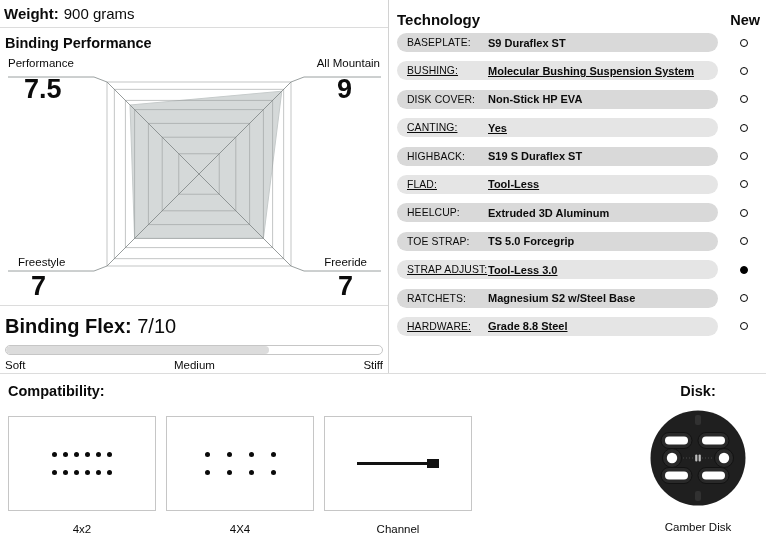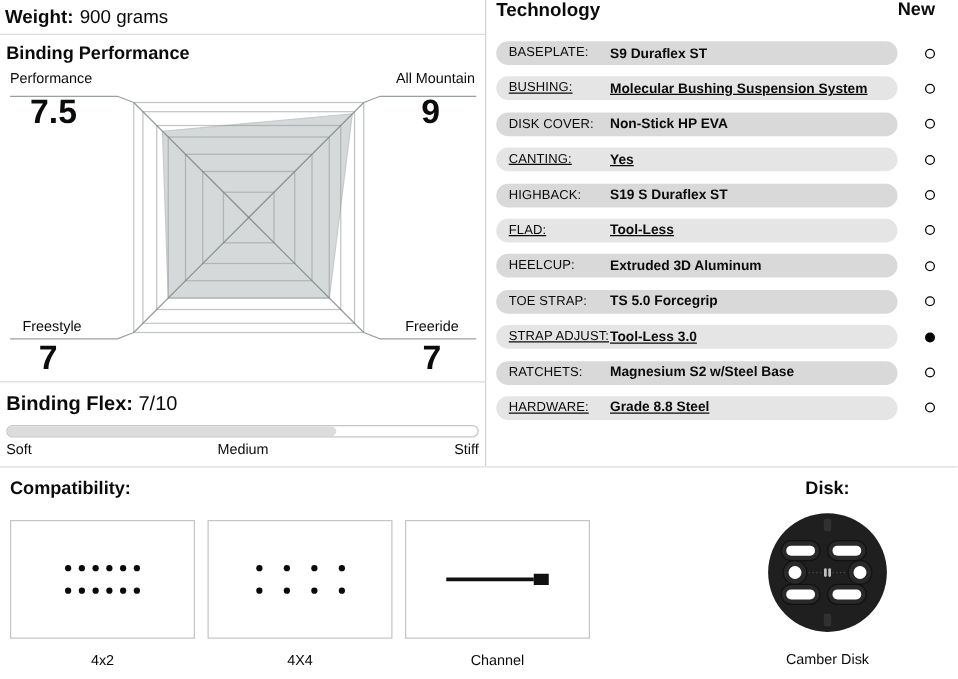--- a/index.html
+++ b/index.html
@@ -23,28 +23,28 @@
   .radar-svg { position:absolute; left:0; top:0; }
   .axis-label { position:absolute; font-size:11.5px; white-space:nowrap; }
   .axis-value { position:absolute; font-size:27px; font-weight:bold; line-height:27px; white-space:nowrap; }
   .pos-tl-l { top:29px; left:8px; }   .pos-tl-v { top:48px; left:24px; }
   .pos-tr-l { top:29px; right:8px; }  .pos-tr-v { top:48px; right:36px; }
   .pos-bl-l { top:228px; left:18px; } .pos-bl-v { top:245px; left:31px; }
   .pos-br-l { top:228px; right:21px; }.pos-br-v { top:245px; right:35px; }
 
   
   .flex-section { height:68px; border-top:1px solid #dcdcdc; padding:0 5px; }
-  .flex-title { margin-top:9px; font-size:16px; }
+  .flex-title { margin-top:9px; font-size:20px; }
   .flex-title .lbl { font-weight:bold; }
   .flex-bar { position:relative; margin-top:7px; height:10px; border:1px solid #c6c6c6; border-radius:6px; background:#fff; overflow:hidden; }
   .flex-fill { position:absolute; left:0; top:0; bottom:0; background:#dcdcdc; border-radius:6px; }
   .flex-labels { display:flex; justify-content:space-between; margin-top:4px; font-size:11.5px; }
 
   
-  .tech-header { height:28px; display:flex; align-items:flex-start; font-size:15px; font-weight:bold; padding-right:18px; }
+  .tech-header { height:28px; display:flex; align-items:flex-end; font-size:15px; font-weight:bold; padding-right:6px; }
   .tech-header .new-lbl { margin-left:auto; font-size:14.5px; }
   .tech-rows { margin-top:5px; }
   .tech-row { display:flex; align-items:center; height:19px; margin-bottom:9.4px;gap:11px; }
   .pill { flex:1; display:flex; align-items:center; height:19px; border-radius:9.5px; padding:0 10px; overflow:hidden; }
   .pill.dark { background:#d9d9d9; }
   .pill.light { background:#e5e5e5;text-decoration:underline; }
   .t-label { width:81px; flex:none; font-size:10.4px; letter-spacing:.1px; white-space:nowrap; }
   .t-value { font-size:11px; font-weight:bold; white-space:nowrap; }
   .new-dot { width:8px; height:8px; flex:none; border:1.2px solid #000; border-radius:50%; background:#fff; margin-left:11px; margin-right:18px; }
   .new-dot.filled { background:#000; }
@@ -58,21 +58,21 @@
   .compat-captions { display:flex; gap:10px; margin-top:12px; }
   .compat-captions div { width:148px; text-align:center; font-size:11.5px; }
   .dots-grid { display:flex; flex-direction:column; gap:13px; }
   .dot-row { display:flex; gap:6px; }
   .dot-row.wide { gap:17px; }
   .dot { width:5px; height:5px; background:#0a0a0a; border-radius:50%; }
   .channel { display:flex; align-items:center; }
   .channel-line { width:70px; height:2.5px; background:#111; }
   .channel-square { width:12px; height:9px; background:#111; }
 
-  .disk-block { position:absolute; left:594px; top:0; width:136px; text-align:center; }
+  .disk-block { position:absolute; left:630px; top:0; width:136px; text-align:center; }
   .disk-title { margin-top:9px; font-size:14.5px; font-weight:bold; }
   .disk-svg { margin-top:11px; }
   .disk-caption { margin-top:11px; font-size:11.5px; }
 </style>
 </head>
 <body>
 
 <div class="top">
   <div class="left-col">
 

